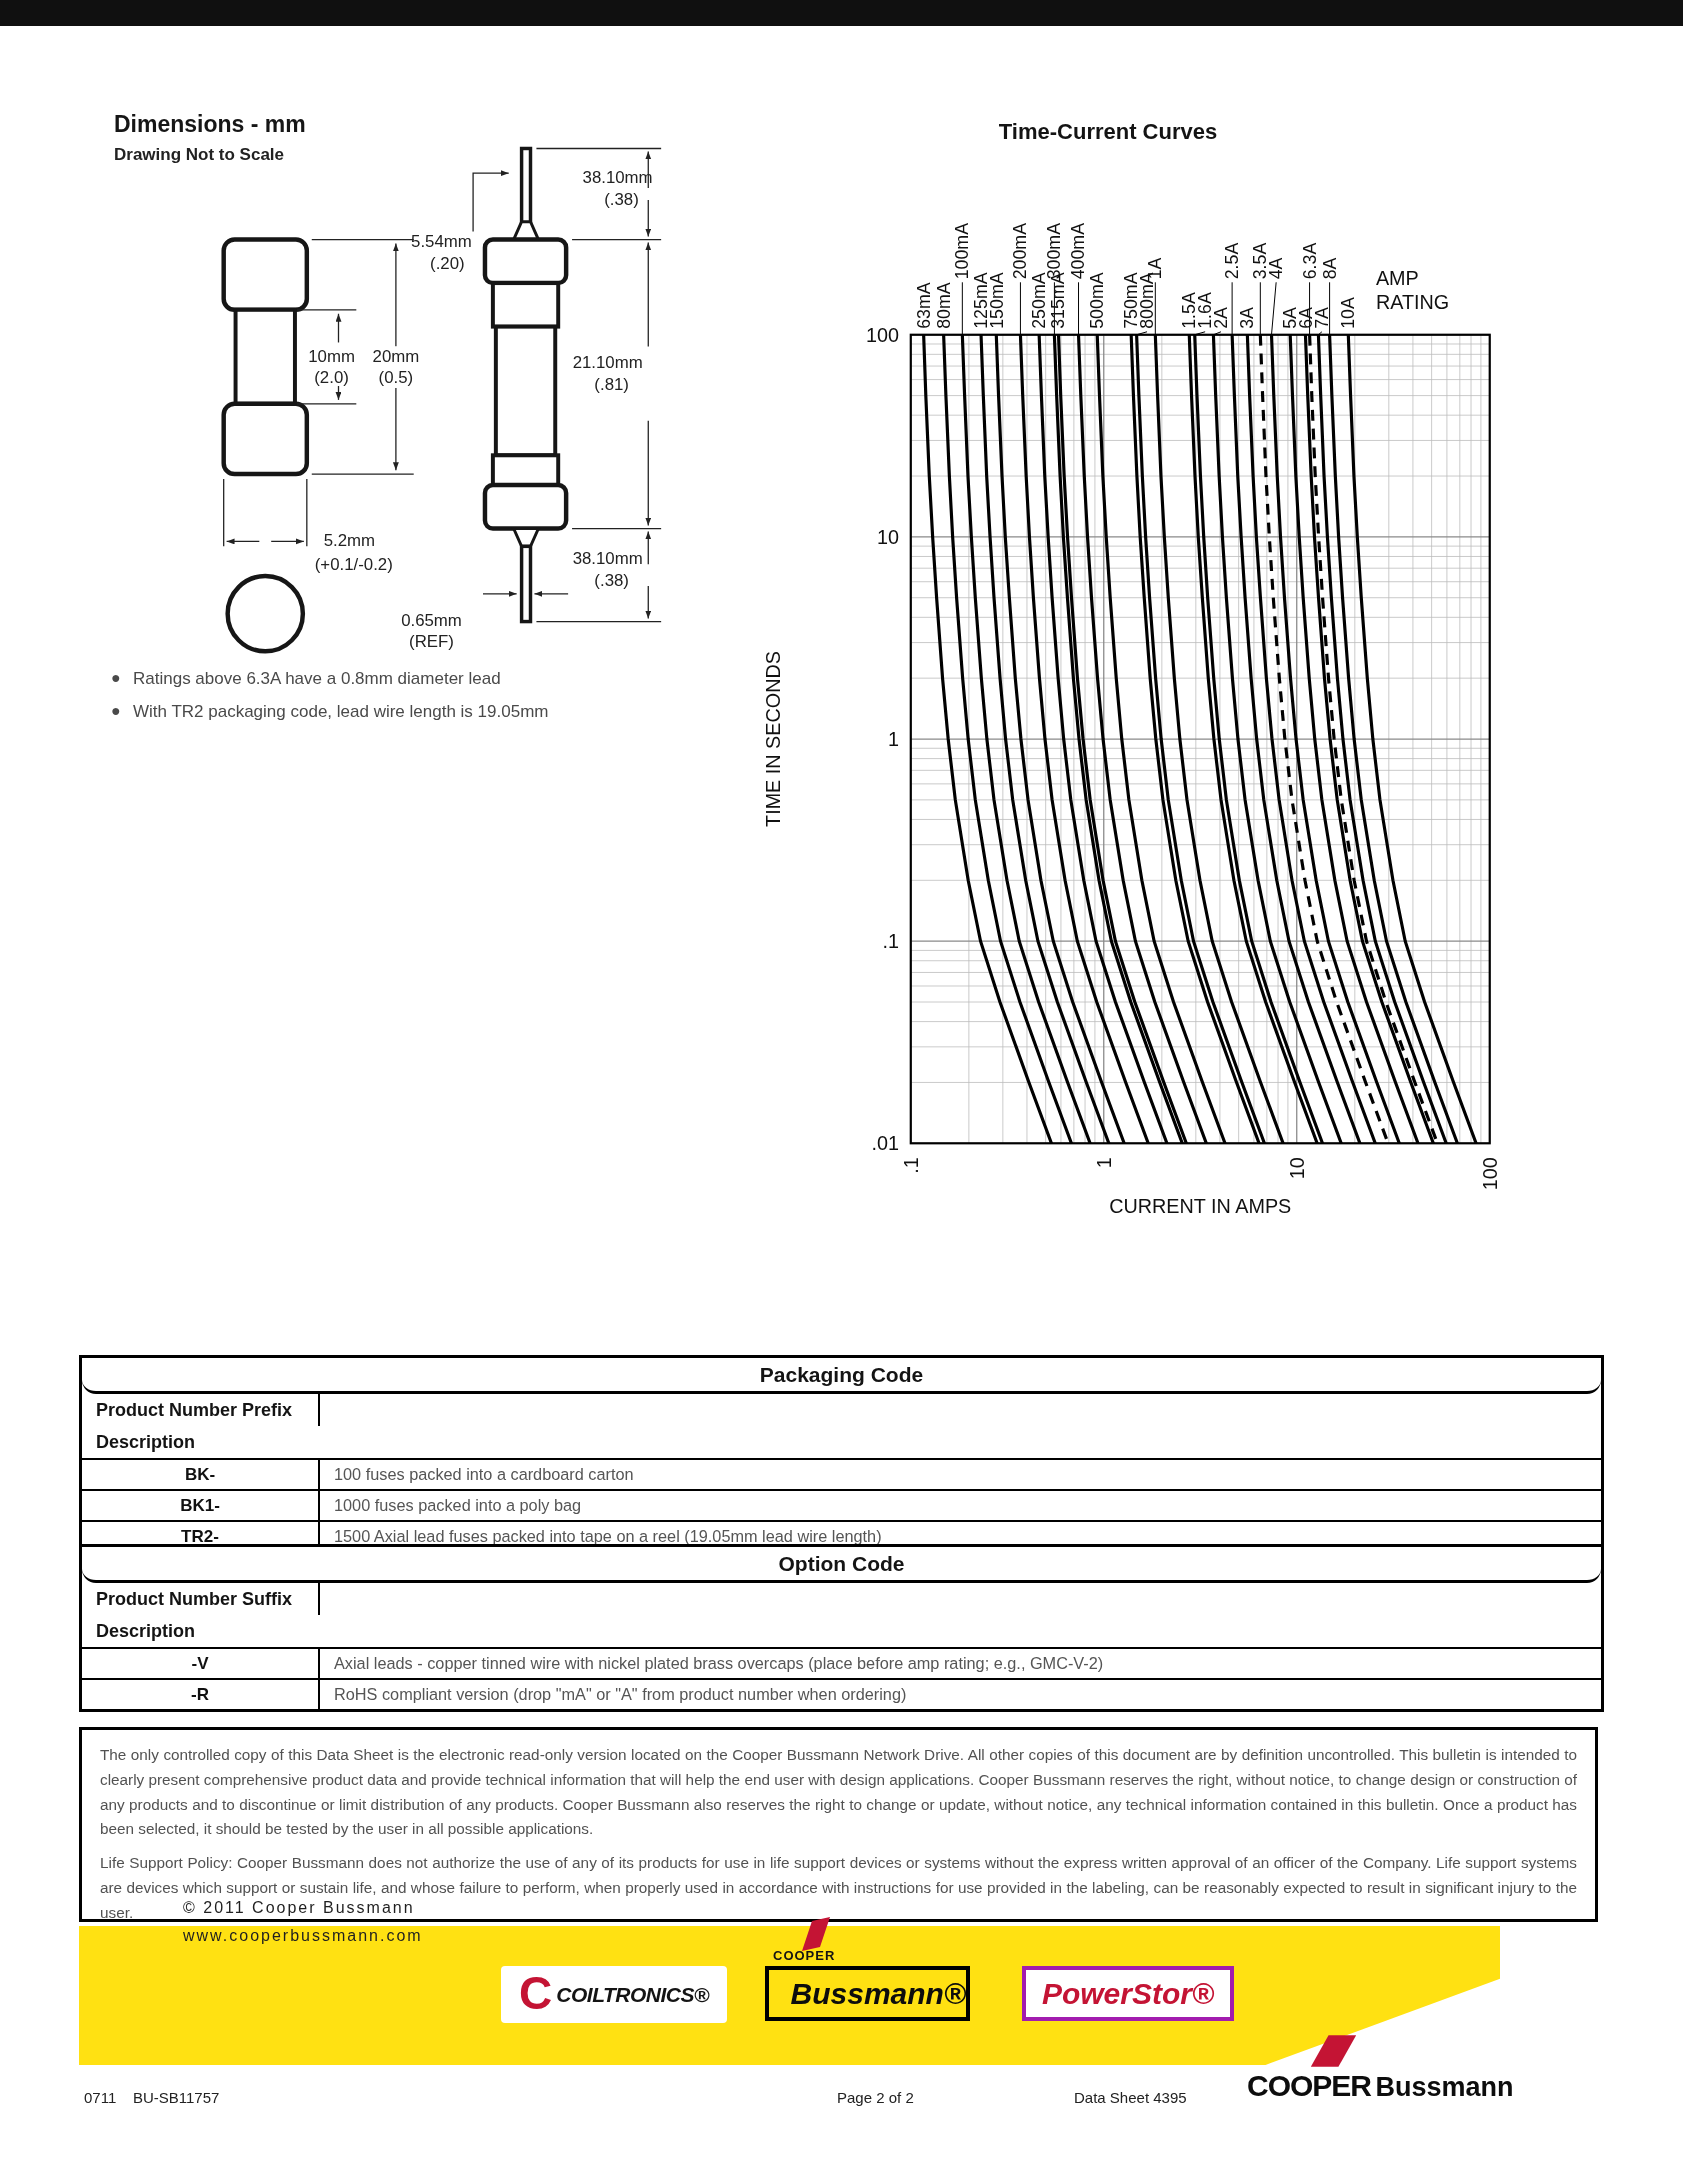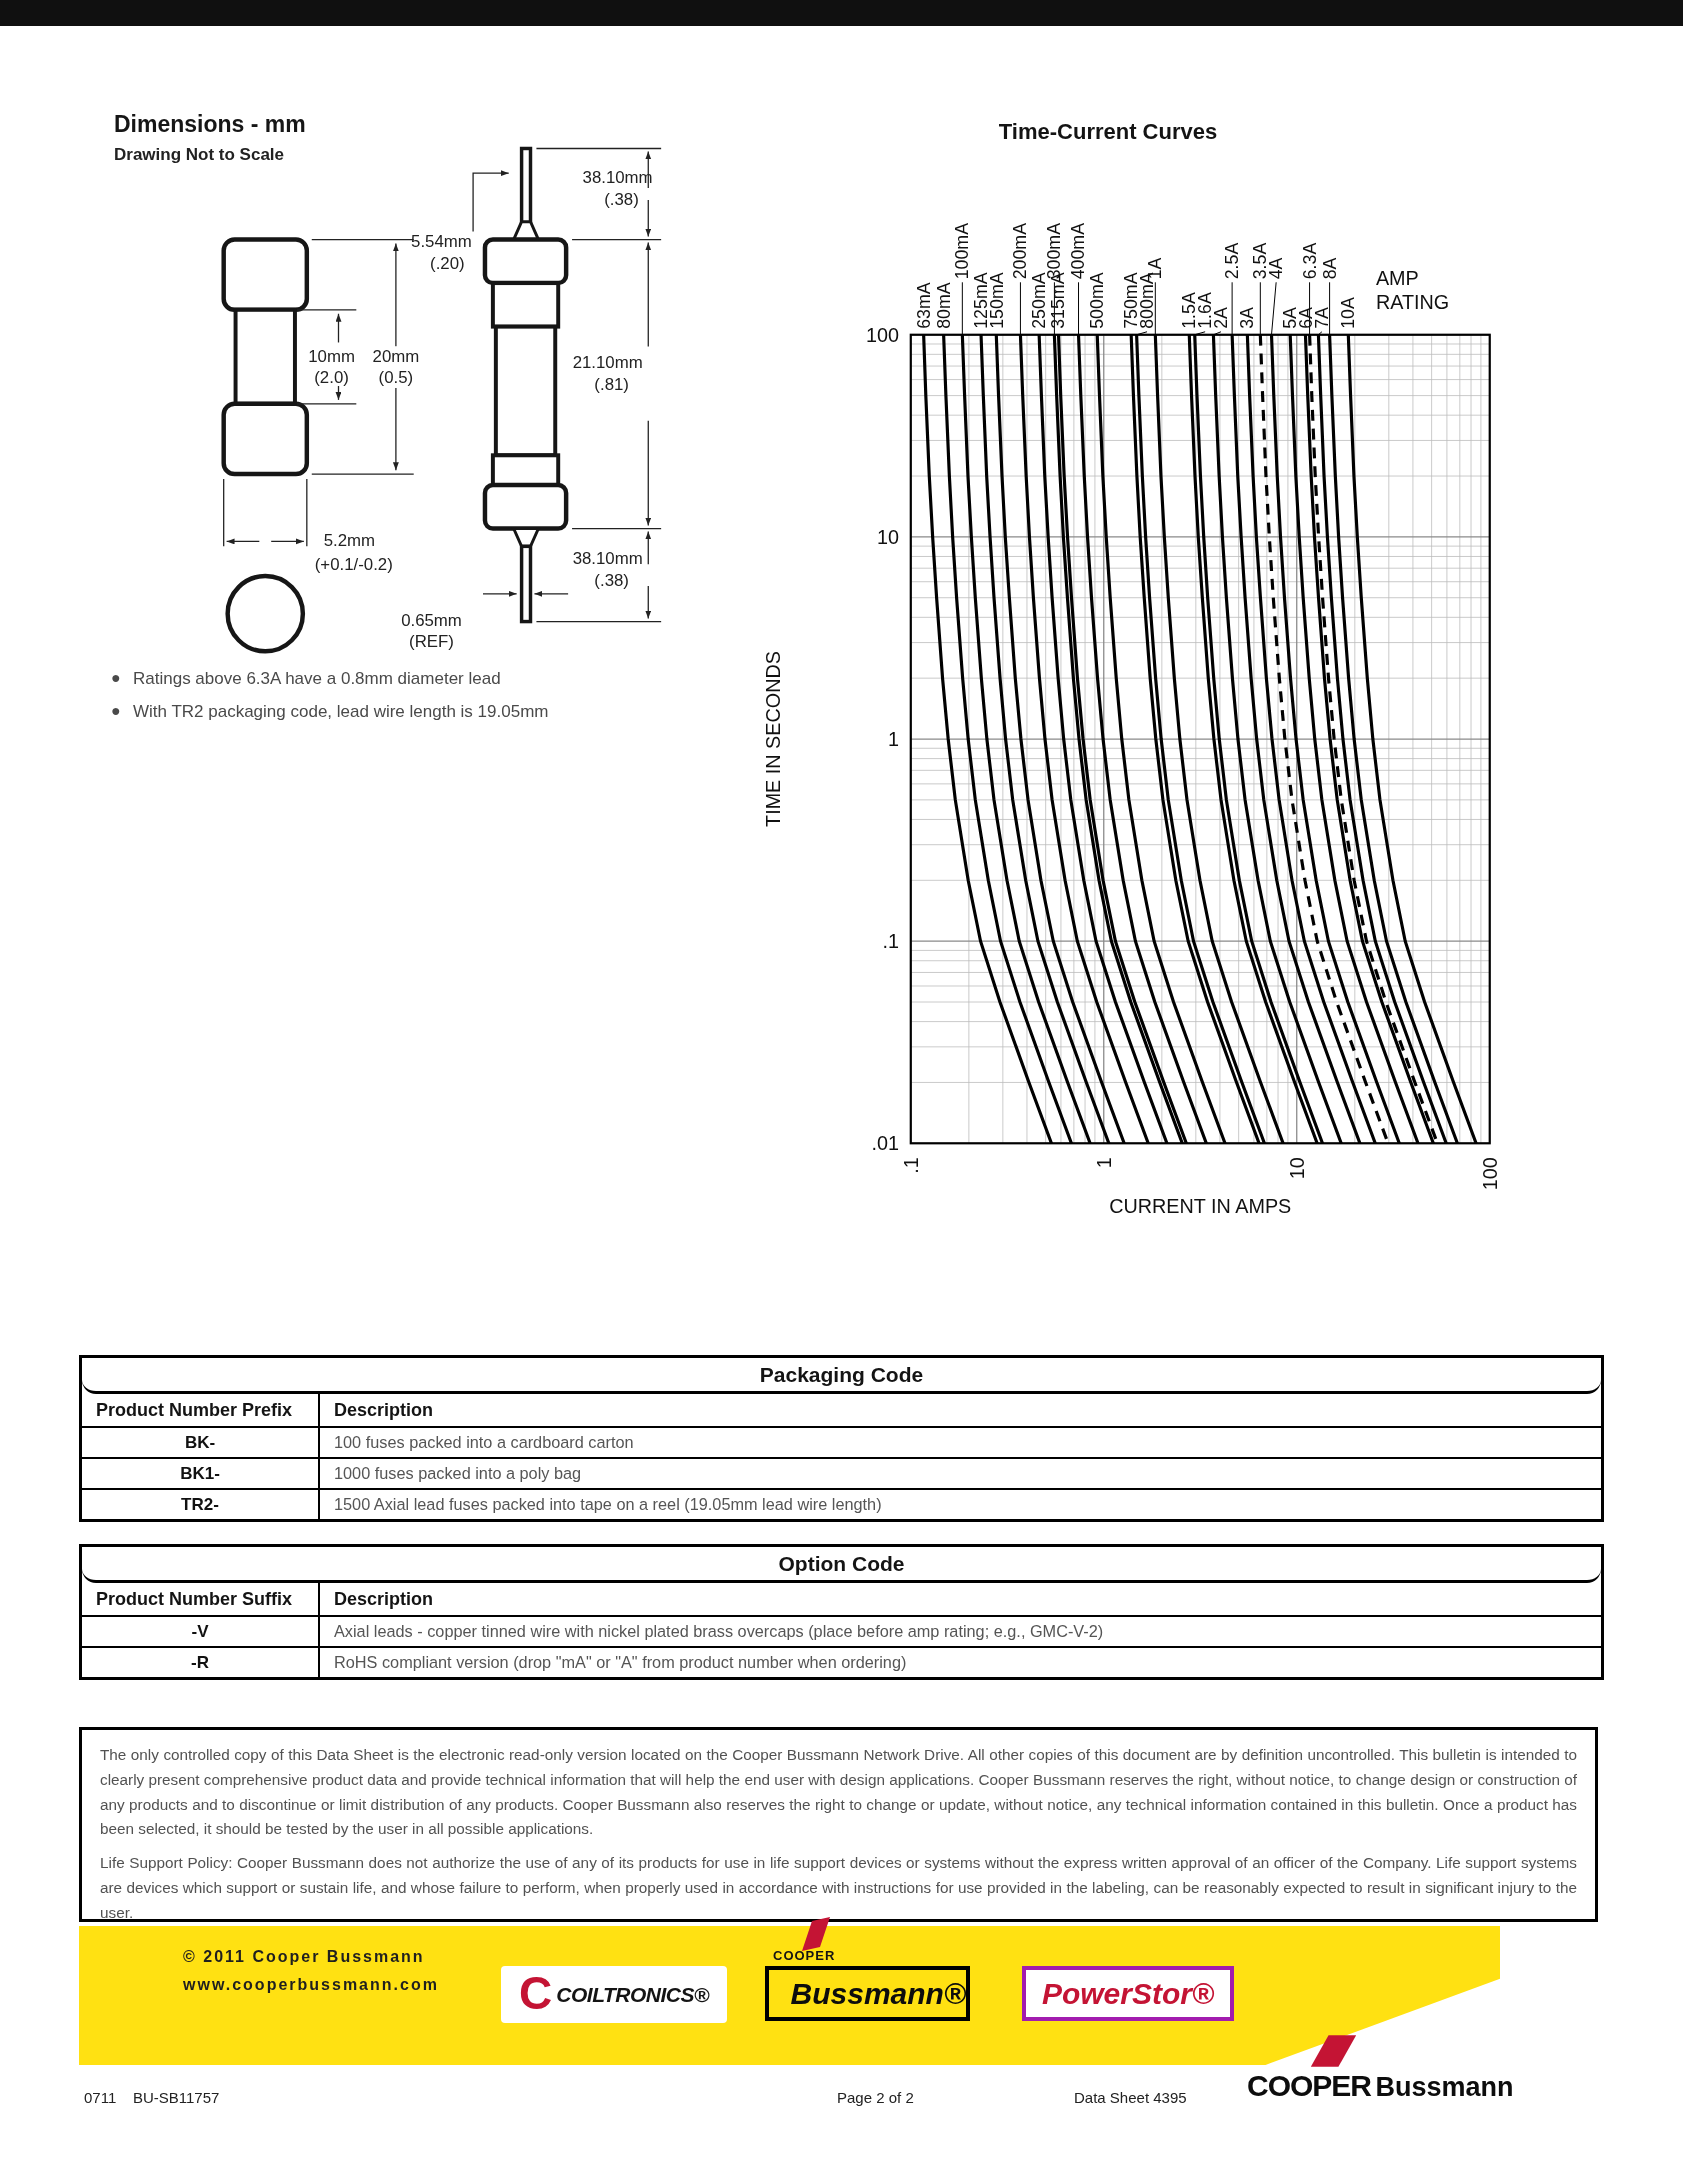--- a/index.html
+++ b/index.html
@@ -18,38 +18,38 @@
   #chart-title{left:732px;top:119px;width:752px;text-align:center;font-size:22px;font-weight:bold;color:#141414;}
   #chart-svg{left:693px;top:119px;}
   .tick{font-size:20px;fill:#111;}
   .amp{font-size:18px;fill:#111;}
   .axis-title{font-size:20px;fill:#111;}
   
   .tbl{left:79px;width:1519px;border:3px solid #000;background:#fff;}
   .tbl-title{height:33px;line-height:33px;text-align:center;font-size:21px;font-weight:bold;
              border-bottom:3px solid #000;color:#141414;border-radius:14px;}
   .trow{display:flex;border-top:2.5px solid #000;}
-  .trow.first{border-top:none;}
+  .trow.first{border-top:none;flex-direction:column;}
   .c1{width:238px;border-right:2.5px solid #000;text-align:left;padding-left:14px;box-sizing:border-box;}
   .c1.center{text-align:center;padding-left:0;}
   .c2{flex:1;padding-left:14px;}
   .thead .c1,.thead .c2{font-size:18px;font-weight:bold;height:32px;line-height:32px;color:#141414;}
   .tdata .c1{font-size:17px;font-weight:bold;height:29px;line-height:29px;}
   .tdata .c2{font-size:16.3px;color:#555;height:29px;line-height:29px;}
   #tbl-pack{top:1355px;}
   #tbl-opt{top:1544px;}
   
   #disclaimer{left:79px;top:1727px;width:1519px;height:195px;border:3px solid #000;box-sizing:border-box;
               padding:13px 18px 0 18px;}
   #disclaimer p{margin:0 0 9px 0;font-size:15.3px;line-height:1.62;color:#525252;text-align:justify;}
   
   #yellowbar{left:79px;top:1926px;width:1421px;height:139px;background:var(--yellow,#FFE112);
              -webkit-clip-path:polygon(0 0,100% 0,100% 38%,83.5% 100%,0 100%);
              clip-path:polygon(0 0,100% 0,100% 38%,83.5% 100%,0 100%);}
-  #copyright{left:183px;top:1943px;font-size:16px;font-weight:bold;letter-spacing:2px;color:#1f1f1f;line-height:1.75;}
+  #copyright{left:183px;top:1894px;font-size:16px;font-weight:normal;letter-spacing:2px;color:#1f1f1f;line-height:1.75;}
   #coiltronics-box{left:501px;top:1966px;width:226px;height:57px;background:#fff;border-radius:4px;
                    display:flex;align-items:center;justify-content:center;}
   #coiltronics-c{color:var(--red,#C41434);font-size:46px;font-weight:bold;line-height:1;margin-right:4px;margin-top:-4px;}
   #coiltronics-text{font-size:21px;font-weight:bold;font-style:italic;color:#141414;letter-spacing:-0.5px;}
   #cooper-flame{left:798px;top:1917px;}
   #cooper-small{left:773px;top:1948px;font-size:13px;font-weight:bold;letter-spacing:1px;color:#141414;}
   #bussmann-box{left:765px;top:1966px;width:205px;height:55px;border:4px solid #000;box-sizing:border-box;
                 display:flex;align-items:center;justify-content:flex-end;}
   #bussmann-text{font-size:30px;font-weight:bold;font-style:italic;color:#0d0d0d;}
   #powerstor-box{left:1022px;top:1966px;width:212px;height:55px;border:4px solid #a21caf;box-sizing:border-box;

